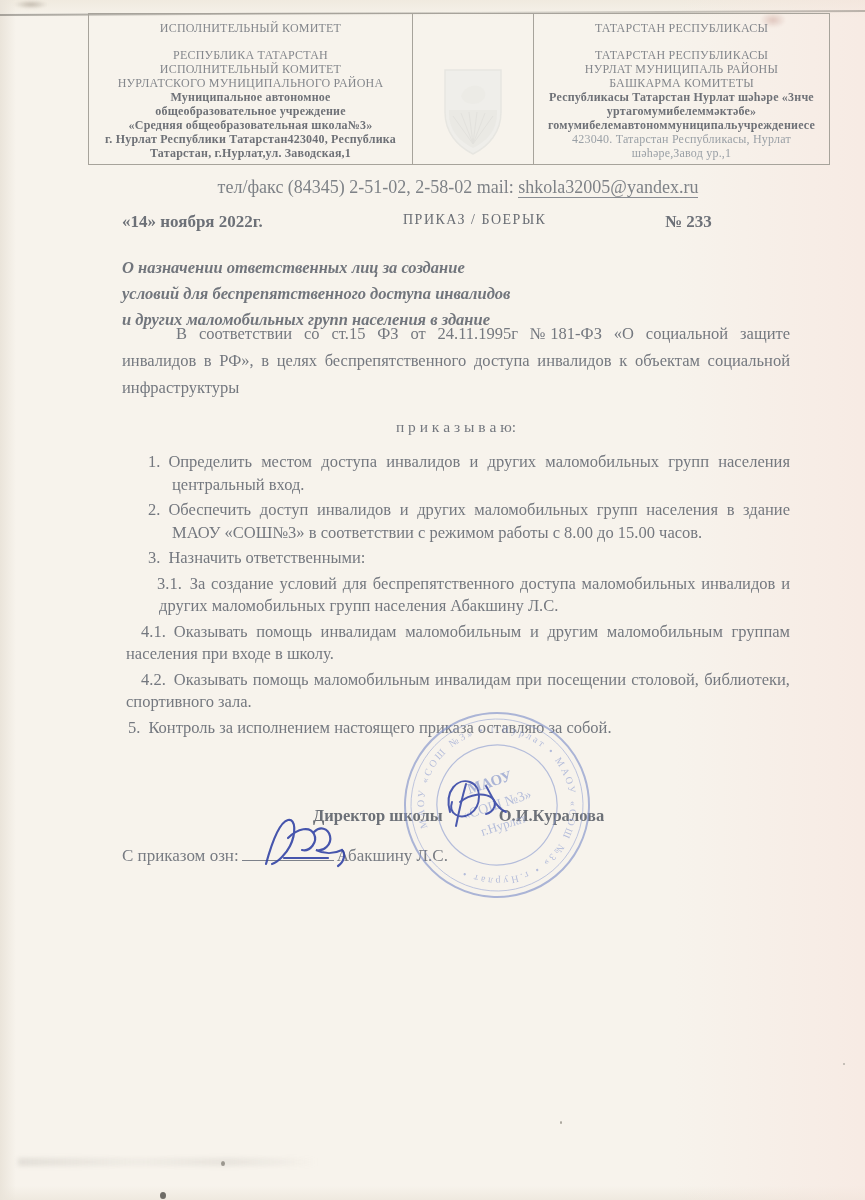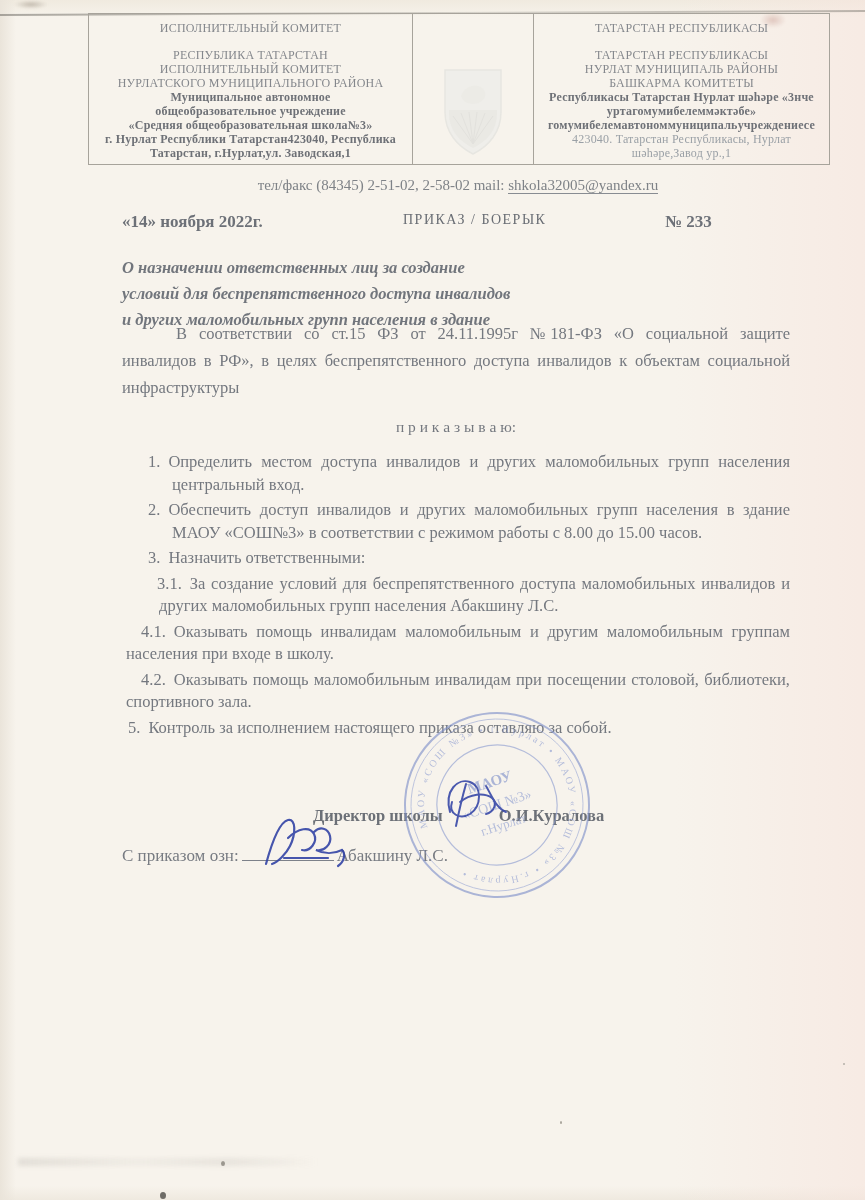--- a/index.html
+++ b/index.html
@@ -23,21 +23,21 @@
   .hcell-left  { left:0; width:324px; border-right:1px solid #a7a39b; }
   .hcell-mid   { left:324px; width:121px; border-right:1px solid #a7a39b; }
   .hcell-right { left:445px; width:295px; }
   .hline { font-size:12px; line-height:14px; color:#84878c; letter-spacing:.2px; white-space:nowrap; }
   .hline.b { font-weight:bold; color:#6e7177; }
   .hline.faded { color:#9aa0a6; }
   .hgap { height:13px; }
   .emblem { position:absolute; left:28px; top:52px; opacity:.75; }
 
   .contact { position:absolute; left:88px; top:177px; width:740px; text-align:center;
-    font-size:15px; color:#7e8287; }
+    font-size:18px; color:#7e8287; }
   .contact .email { border-bottom:1px solid #888c92; }
 
   .daterow { position:absolute; left:122px; top:212px; width:668px; }
   .d-date { position:absolute; left:0; top:0; font-weight:bold; font-size:17px; color:#6d7178; }
   .d-title { position:absolute; left:281px; top:0; font-weight:normal; font-size:14px; letter-spacing:1.5px; color:#696d74; }
   .d-num { position:absolute; left:543px; top:0; font-weight:bold; font-size:17px; color:#6d7178; }
 
   .subject { position:absolute; left:122px; top:255px; width:600px;
     font-style:italic; font-weight:bold; font-size:16.5px; line-height:26px; color:#71757c; }
 

